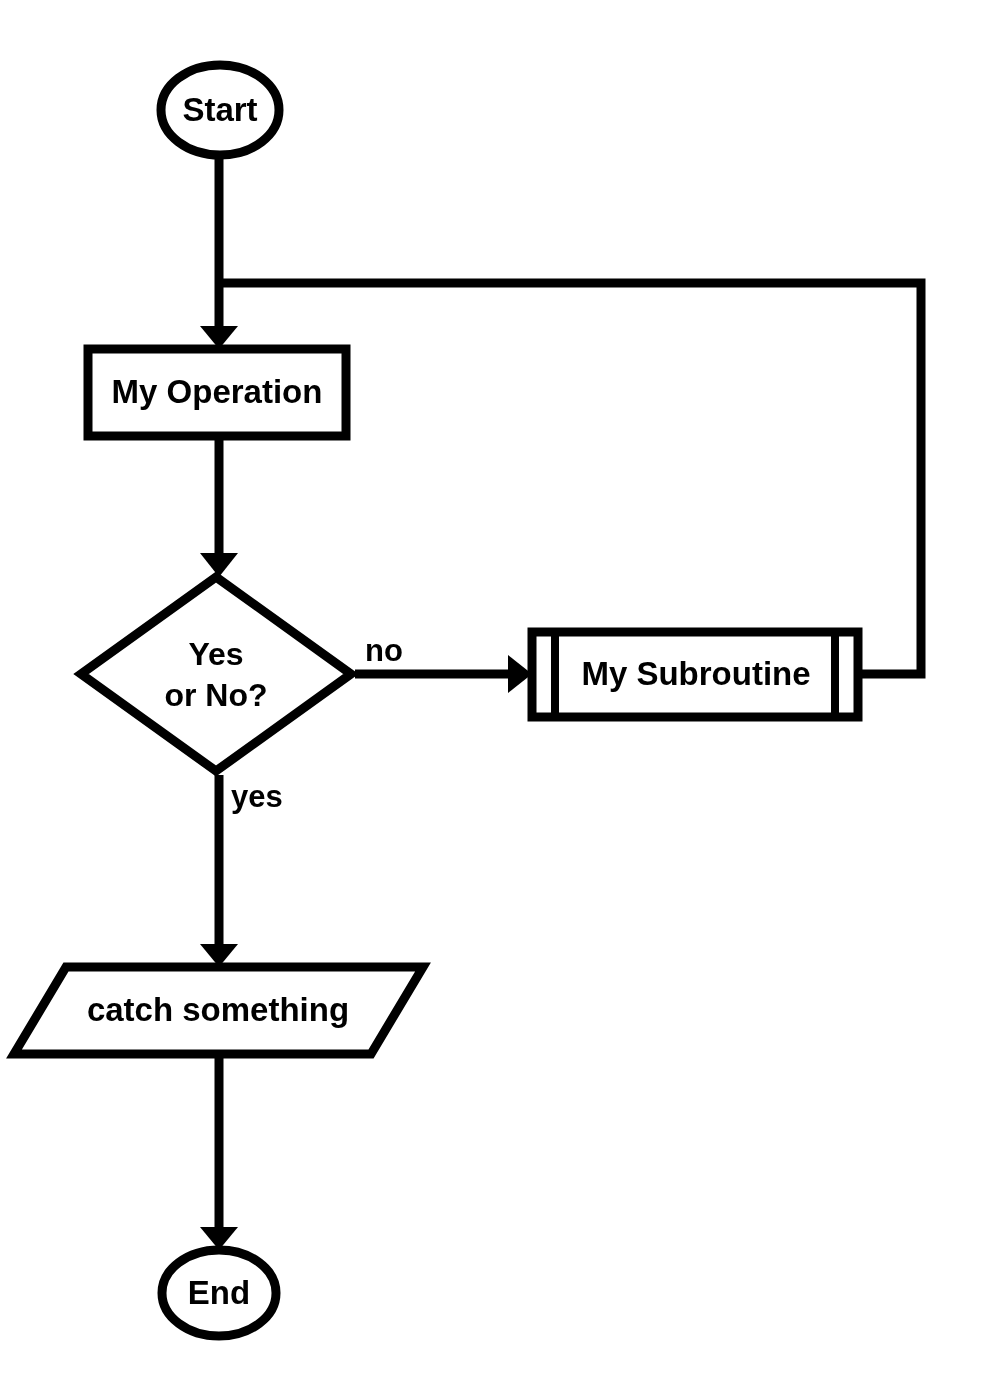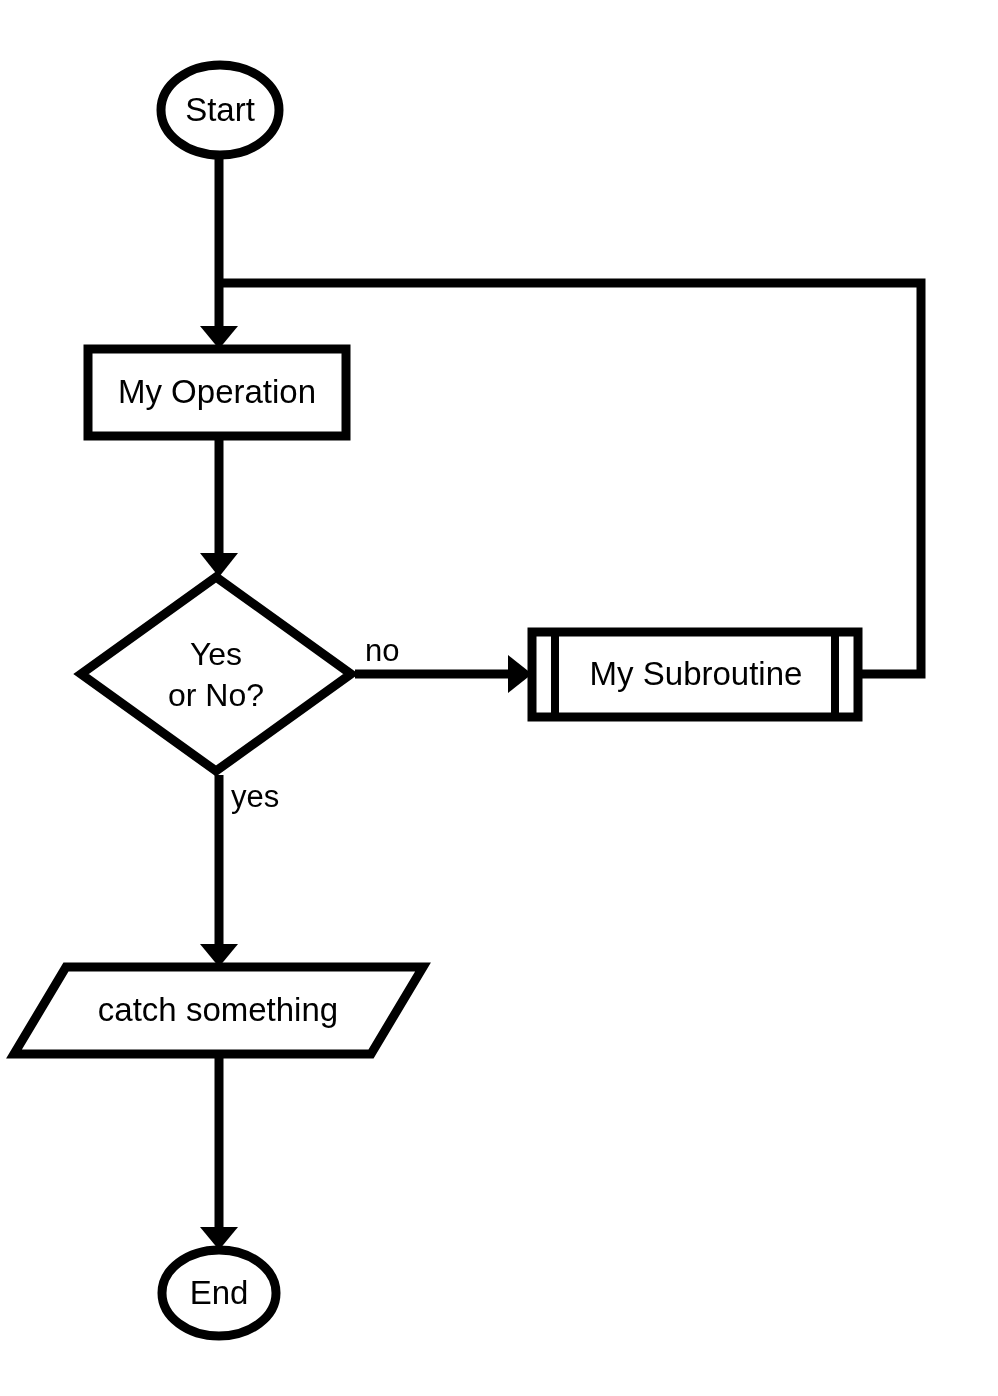--- a/index.html
+++ b/index.html
@@ -10,20 +10,21 @@
   }
   body {
     font-family: "Liberation Sans", sans-serif;
   }
   #canvas {
     position: relative;
     width: 992px;
     height: 1396px;
     background: #ffffff;
     overflow: hidden;
+    font-weight: bold;
   }
   #flow-svg {
     position: absolute;
     left: 0;
     top: 0;
     width: 998px;
     height: 1396px;
   }
   .node-shape {
     fill: #ffffff;

